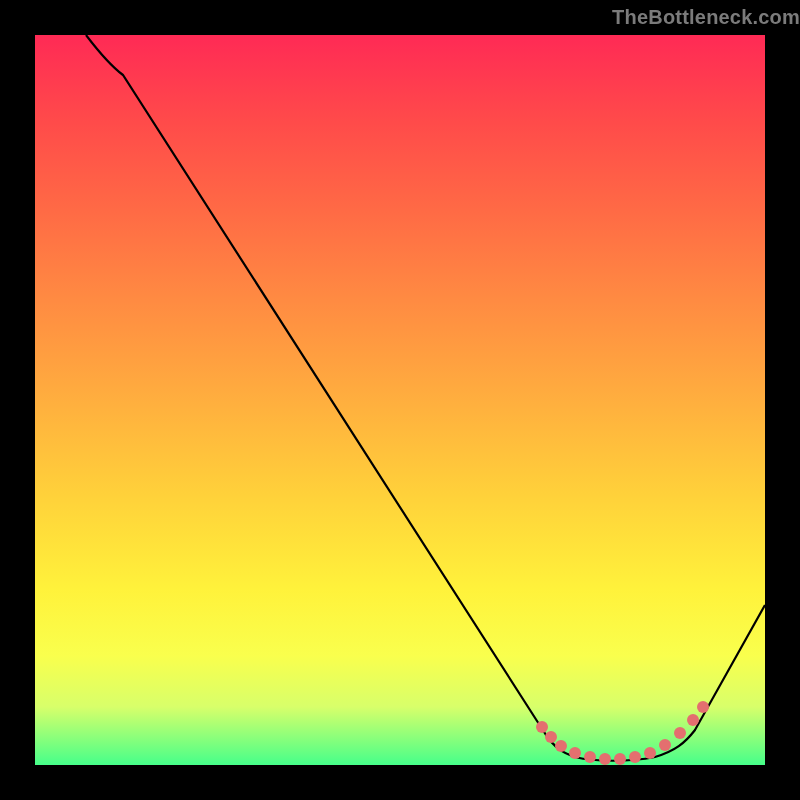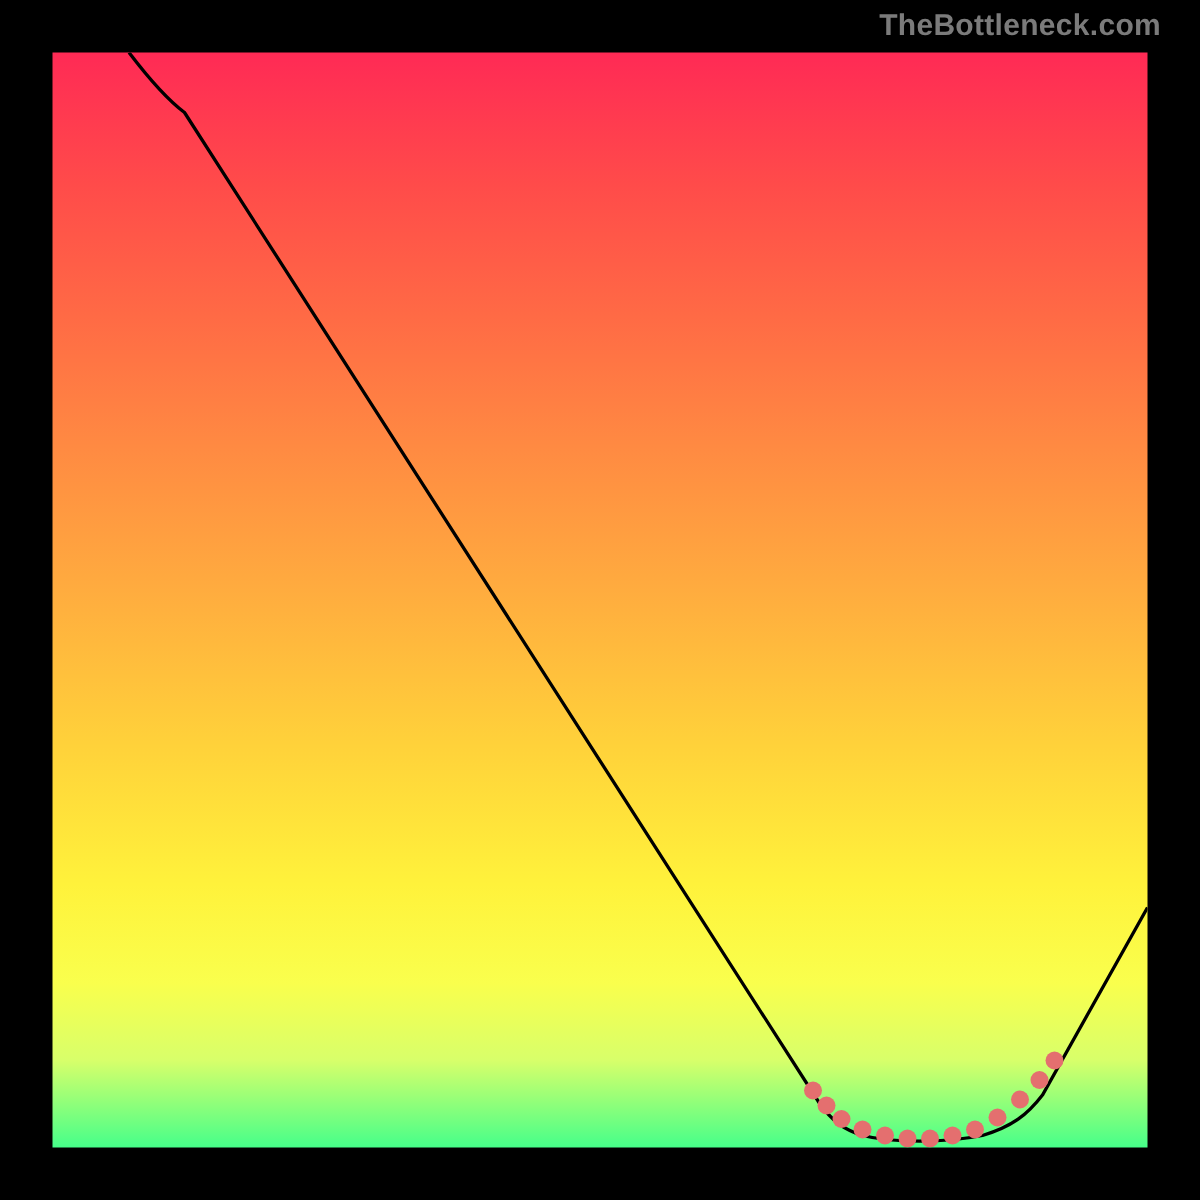--- a/index.html
+++ b/index.html
@@ -34,21 +34,21 @@
       #ffd13a 63%,
       #fff23b 76%,
       #f9ff4d 85%,
       #d8ff6a 92%,
       #46ff8a 100%
     );
   }
   .watermark {
     position: absolute;
     top: 6px;
-    right: 26px;
+    right: 0;
     font-family: Arial, Helvetica, sans-serif;
     font-size: 20px;
     font-weight: bold;
     color: #7b7b7b;
     letter-spacing: 0.2px;
   }
   svg.curve {
     position: absolute;
     left: 0;
     top: 0;

